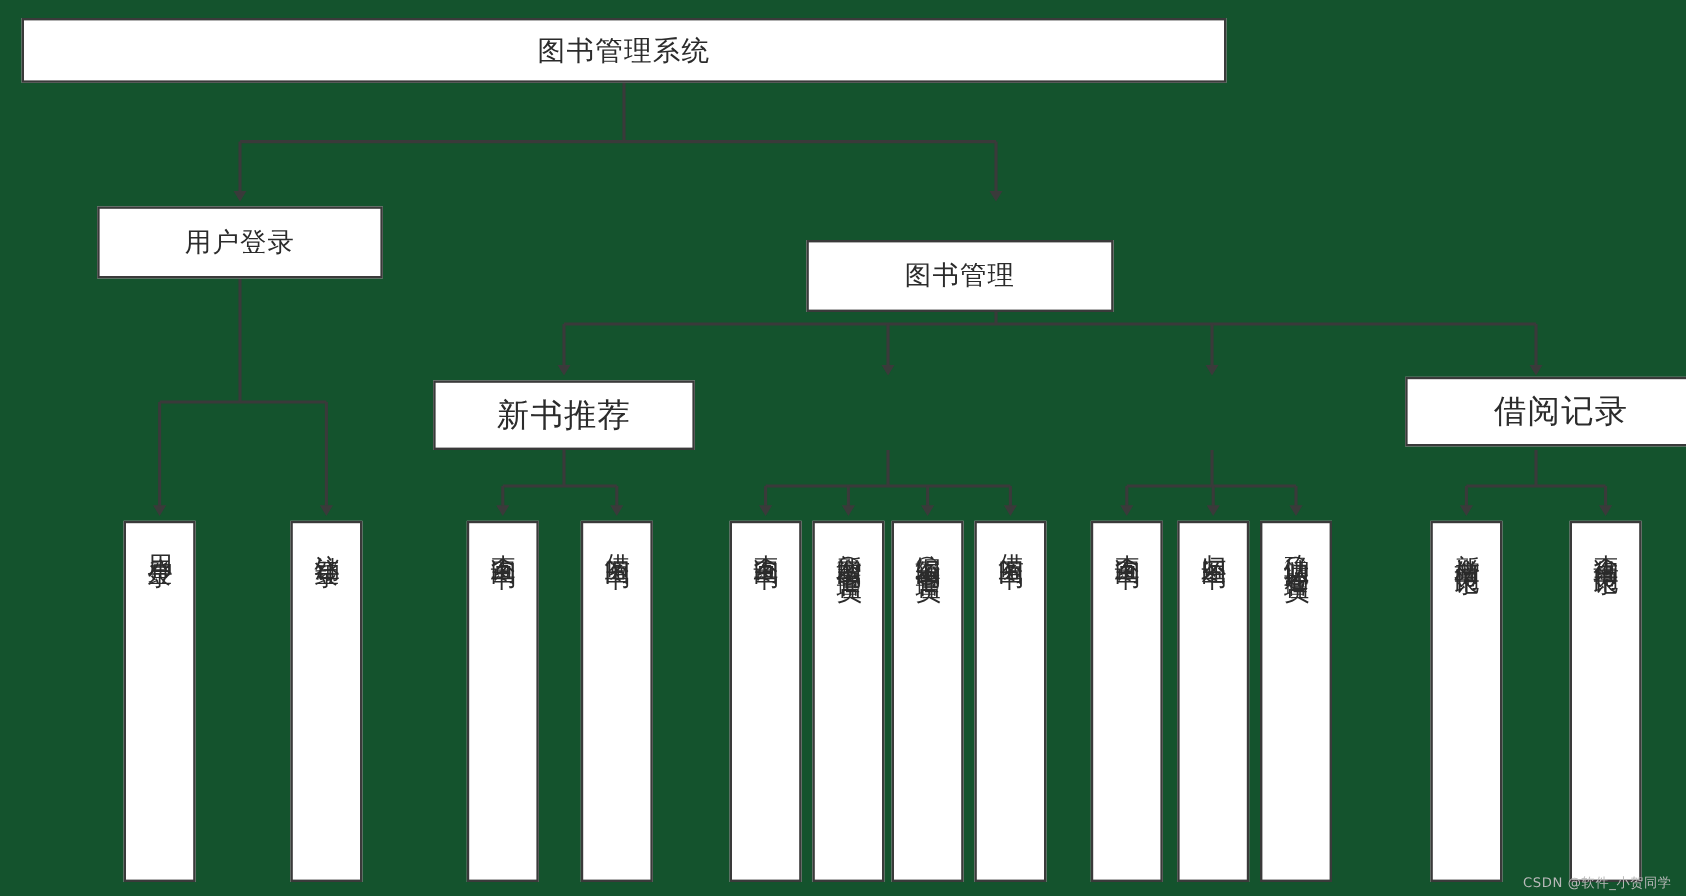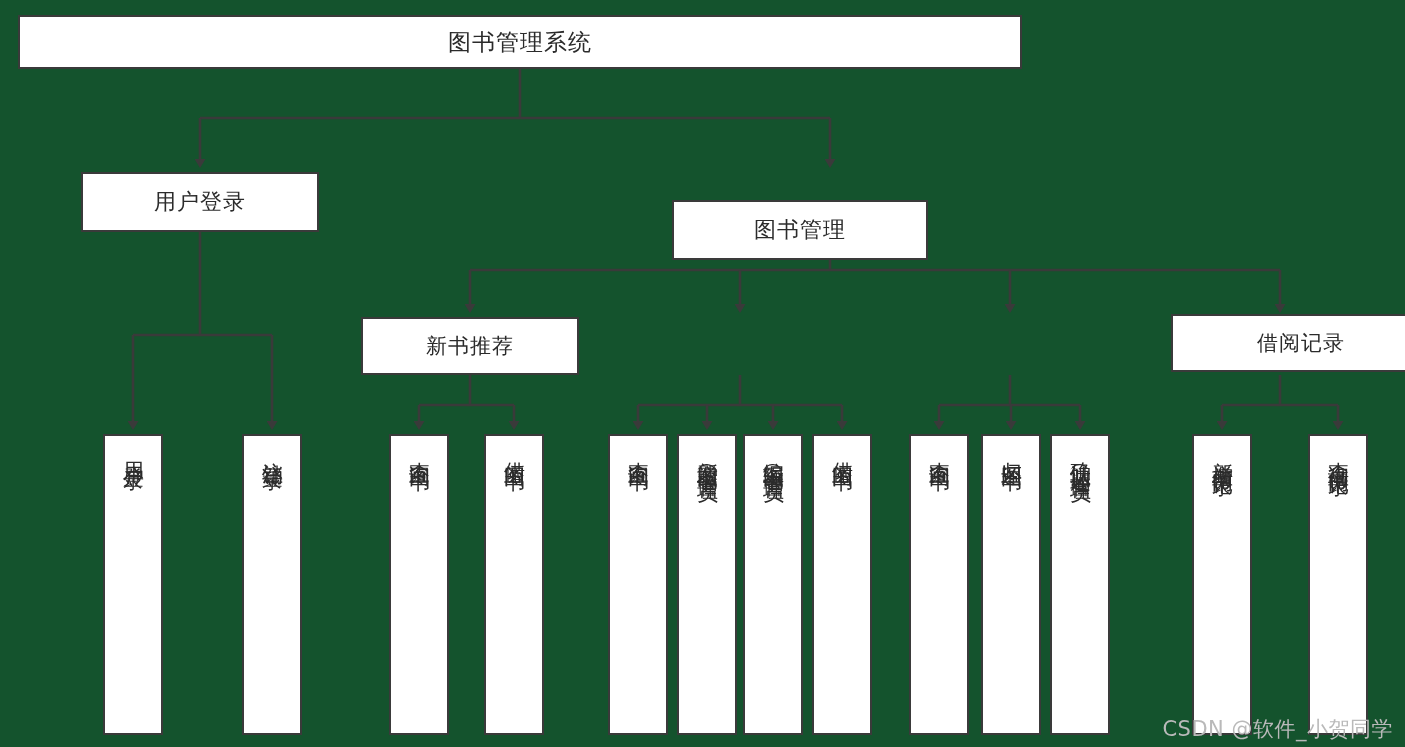--- a/index.html
+++ b/index.html
@@ -36,21 +36,21 @@
     justify-content: center;
     color: #2b2b2b;
   }
   .node.root {
     font-size: 23px;
   }
   .node.lvl2 {
     font-size: 22px;
   }
   .node.lvl3 {
-    font-size: 21px;
+    font-size: 27px;
   }
   .node.leaf {
     font-size: 21px;
     align-items: flex-start;
     justify-content: center;
     padding-top: 9px;
   }
   .vtext {
     writing-mode: vertical-rl;
     text-orientation: upright;
@@ -59,21 +59,21 @@
     white-space: nowrap;
   }
   .htext {
     white-space: nowrap;
     letter-spacing: 1px;
   }
   #watermark {
     position: absolute;
     right: 12px;
     bottom: 4px;
-    font-size: 21px;
+    font-size: 11px;
     color: #b9b9b9;
     letter-spacing: 0.5px;
     white-space: nowrap;
   }
 </style>
 </head>
 <body>
 
 <div id="canvas">
 

